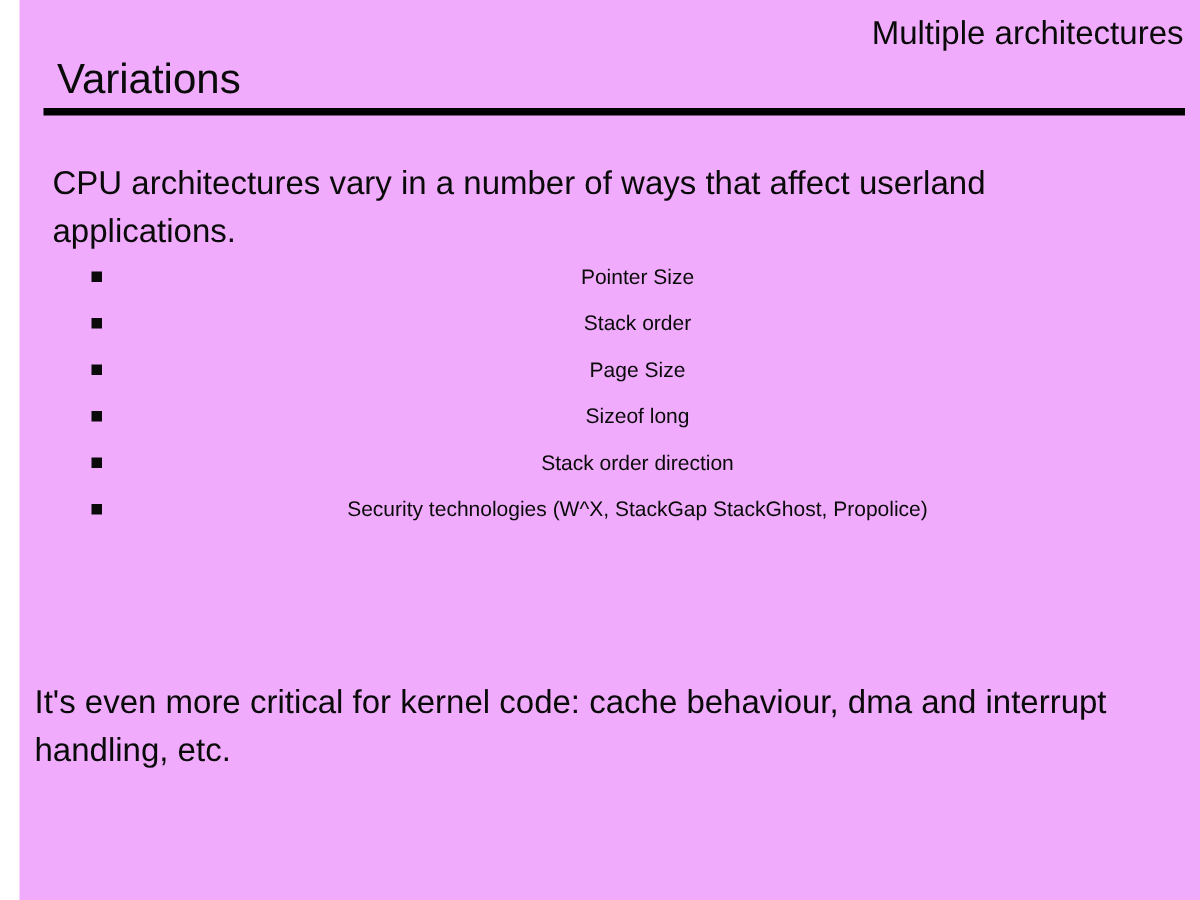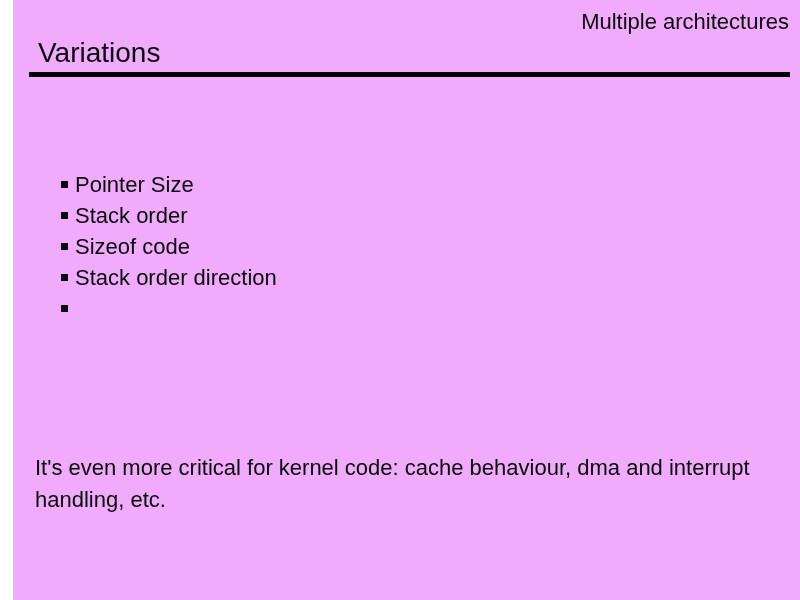--- a/index.html
+++ b/index.html
@@ -54,75 +54,80 @@
     top: 169px;
     left: 22px;
     width: 740px;
     margin: 0;
     padding: 0;
     list-style: none;
   }
   .bullet-item {
     position: relative;
     padding-left: 40px;
-    font-size: 22px;
+    font-size: 14px;
     line-height: 31px;
     white-space: nowrap;
+    text-align: center;
   }
   .bullet-square {
     position: absolute;
     left: 26px;
     top: 12px;
     width: 7px;
     height: 7px;
     background: #0a0a0a;
   }
   .outro-paragraph {
     position: absolute;
     top: 452px;
-    left: 22px;
+    left: 10px;
     width: 760px;
     font-size: 22px;
     line-height: 32px;
     white-space: pre-line;
   }
 </style>
 </head>
 <body>
 
 <div class="slide">
 
   <div class="corner-label">Multiple architectures</div>
 
   <div class="slide-title">Variations</div>
 
   <div class="title-rule"></div>
 
+  <div class="intro-paragraph">CPU architectures vary in a number of ways that affect userland
+applications.</div>
 
   <ul class="bullet-list">
     <li class="bullet-item">
       <span class="bullet-square"></span>
       <span>Pointer Size</span>
     </li>
     <li class="bullet-item">
       <span class="bullet-square"></span>
       <span>Stack order</span>
     </li>
     <li class="bullet-item">
       <span class="bullet-square"></span>
+      <span>Page Size</span>
     </li>
     <li class="bullet-item">
       <span class="bullet-square"></span>
-      <span>Sizeof code</span>
+      <span>Sizeof long</span>
     </li>
     <li class="bullet-item">
       <span class="bullet-square"></span>
       <span>Stack order direction</span>
     </li>
     <li class="bullet-item">
       <span class="bullet-square"></span>
+      <span>Security technologies (W^X, StackGap StackGhost, Propolice)</span>
     </li>
   </ul>
 
   <div class="outro-paragraph">It's even more critical for kernel code: cache behaviour, dma and interrupt
 handling, etc.</div>
 
 </div>
 
 </body></html>

